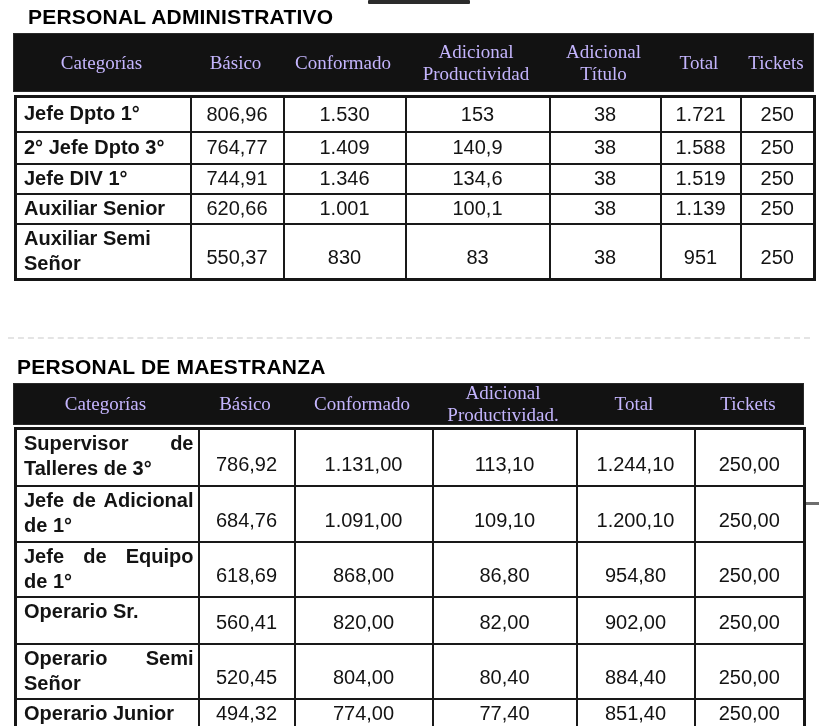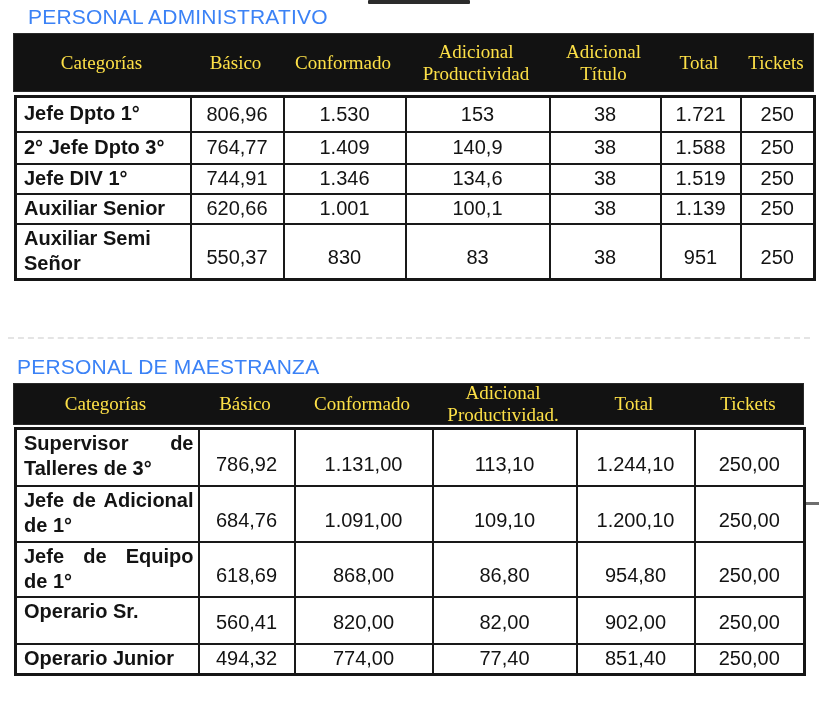--- a/index.html
+++ b/index.html
@@ -1,26 +1,26 @@
 <!DOCTYPE html>
 <html><head>
 <meta charset="utf-8">
 <style>
   html,body { margin:0; padding:0; background:#fff; }
   .page {
     position:relative; width:822px; height:726px; background:#ffffff;
     font-family:"Liberation Sans", sans-serif; color:#161616; overflow:hidden;
   }
   .sec-title {
-    position:absolute; font-weight:normal; font-size:21px; letter-spacing:.2px;
-    color:#3b82f6; white-space:nowrap;
+    position:absolute; font-weight:bold; font-size:21px; letter-spacing:.2px;
+    color:#000000; white-space:nowrap;
   }
   .tbl { position:absolute; }
   .hdrbar {
-    display:flex; align-items:center; background:#121212; color:#fde047;
+    display:flex; align-items:center; background:#121212; color:#c4b5fd;
     font-family:"Liberation Serif", serif; font-size:19px;
     box-shadow:0 0 0 1px #2a2a2a;
   }
   .hc { box-sizing:border-box; text-align:center; line-height:1.15; padding:0 2px; }
   table.grid {
     border-collapse:collapse; table-layout:fixed;
     border:3px solid #161616; background:#fff;
   }
   .grid td {
     border:2px solid #191919; padding:0; overflow:hidden;
@@ -190,20 +190,31 @@
       <tr style="height:47px" class="mix">
         <td class="cat">
           <div class="line">Operario Sr.</div>
         </td>
         <td class="num">560,41</td>
         <td class="num">820,00</td>
         <td class="num">82,00</td>
         <td class="num">902,00</td>
         <td class="num">250,00</td>
       </tr>
+      <tr style="height:52px" class="mix">
+        <td class="cat">
+          <div class="line just">Operario Semi</div>
+          <div class="line">Señor</div>
+        </td>
+        <td class="num">520,45</td>
+        <td class="num">804,00</td>
+        <td class="num">80,40</td>
+        <td class="num">884,40</td>
+        <td class="num">250,00</td>
+      </tr>
       <tr style="height:26px">
         <td class="cat">
           <div class="line">Operario Junior</div>
         </td>
         <td class="num">494,32</td>
         <td class="num">774,00</td>
         <td class="num">77,40</td>
         <td class="num">851,40</td>
         <td class="num">250,00</td>
       </tr>

